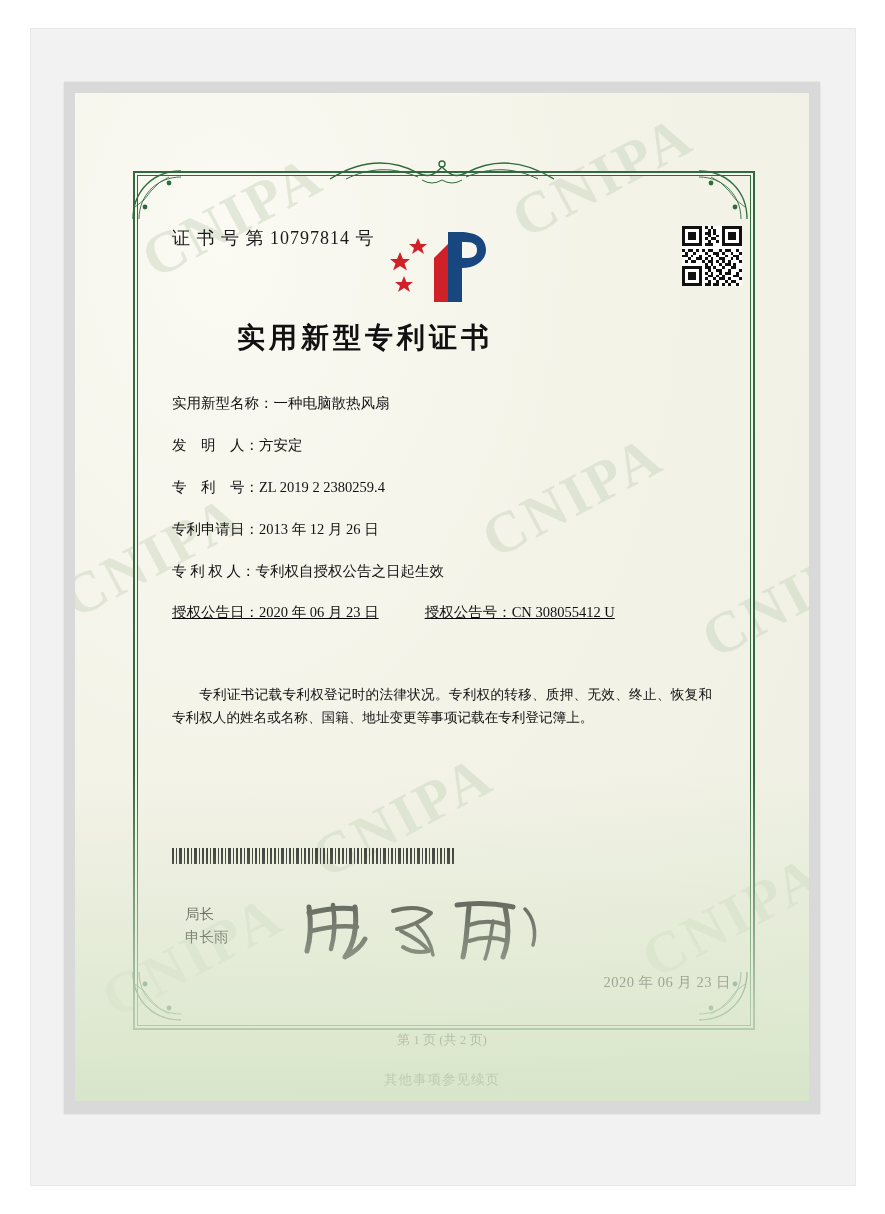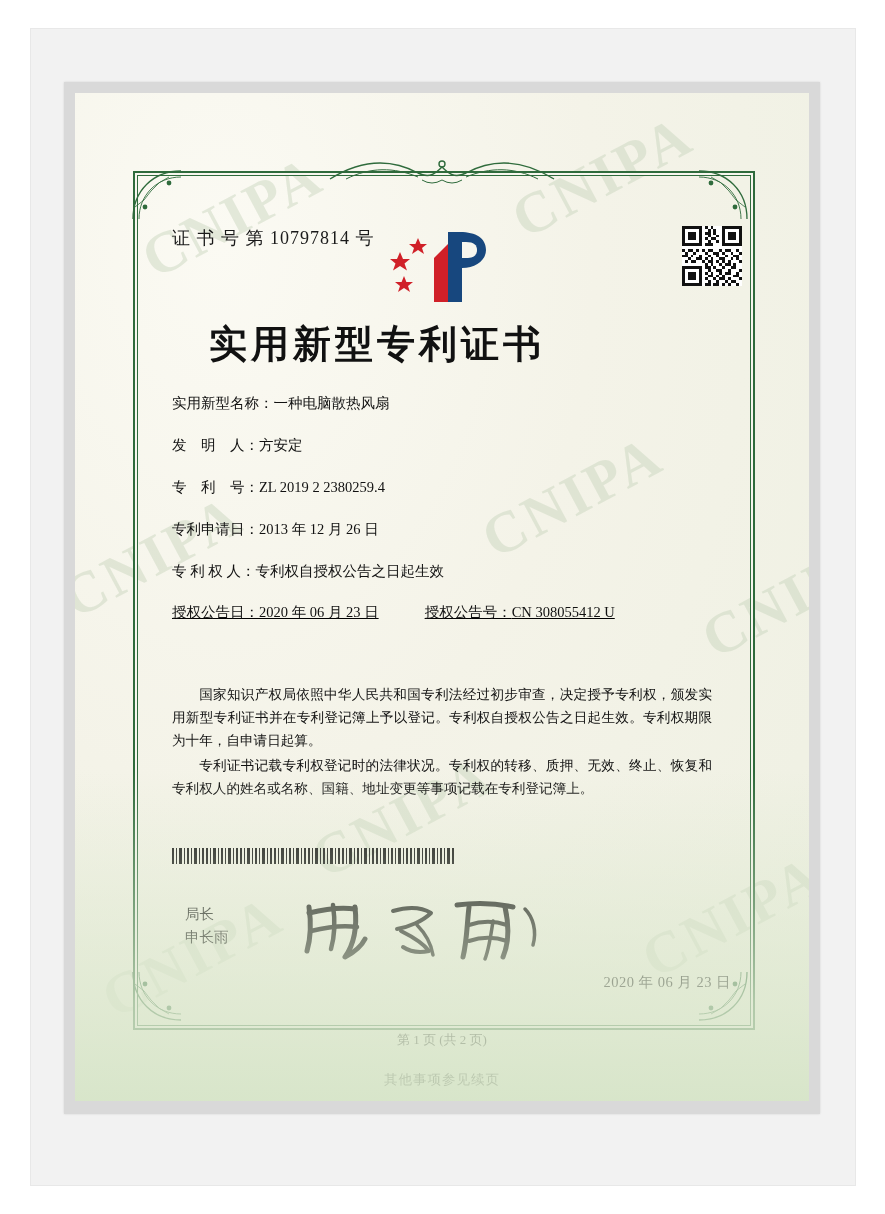--- a/index.html
+++ b/index.html
@@ -118,26 +118,25 @@
     right: 67px; top: 133px;
     width: 60px; height: 60px;
     image-rendering: pixelated;
   }
 
   .title {
     position: absolute;
     left: 0; top: 226px;
     width: 580px;
     text-align: center;
-    font-size: 38px;
+    font-size: 28px;
     font-weight: bold;
     letter-spacing: 4px;
     color: #111111;
     font-family: "Liberation Serif", serif;
-    margin-left: 12px;
   }
 
   .fields {
     position: absolute;
     left: 97px; top: 300px;
     width: 560px;
     text-decoration: underline;
   }
   .field-row {
     font-size: 14.5px;
@@ -425,21 +424,20 @@
         </div>
         <div class="field-row">
           <span class="f-label">专 利 权 人：</span><span class="f-value">专利权自授权公告之日起生效</span>
         </div>
         <div class="row-grant">
           <span>授权公告日：</span><span>2020 年 06 月 23 日</span><span class="gap"></span><span>授权公告号：</span><span>CN 308055412 U</span>
         </div>
       </div>
 
       <div class="para">
-        <p>国家知识产权局依照中华人民共和国专利法经过初步审查，决定授予专利权，颁发实用新型专利证书并在专利登记簿上予以登记。专利权自授权公告之日起生效。专利权期限为十年，自申请日起算。</p>
         <p>专利证书记载专利权登记时的法律状况。专利权的转移、质押、无效、终止、恢复和专利权人的姓名或名称、国籍、地址变更等事项记载在专利登记簿上。</p>
       </div>
 
       <div class="barcode">
         <svg viewBox="0 0 282 16" width="282" height="16" shape-rendering="crispEdges">
           <g fill="#111111">
             <rect x="0" y="0" width="2" height="16"></rect>
               <rect x="4" y="0" width="1" height="16"></rect>
             <rect x="7" y="0" width="3" height="16"></rect>
               <rect x="12" y="0" width="1" height="16"></rect>

